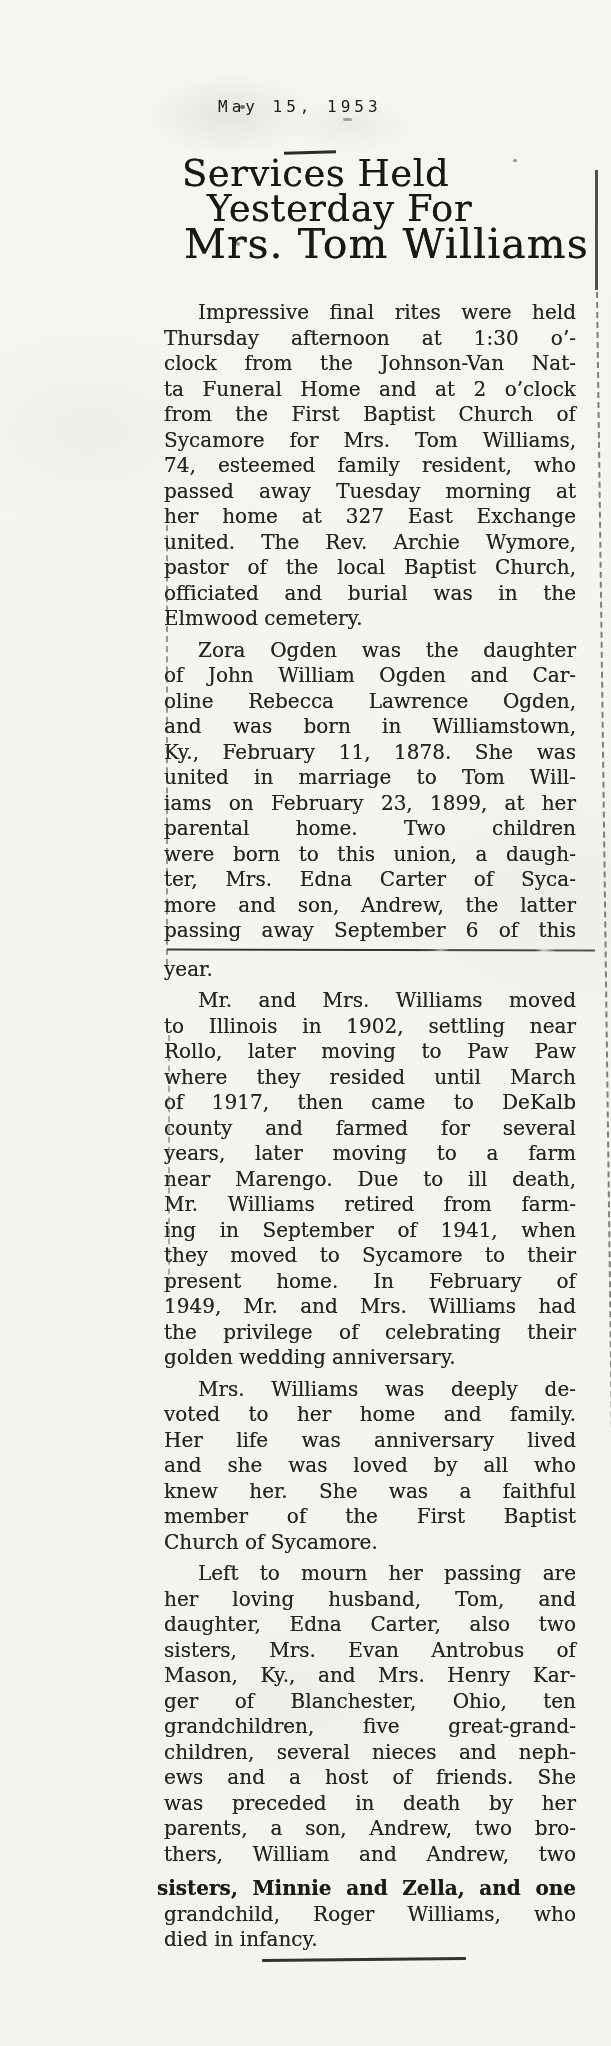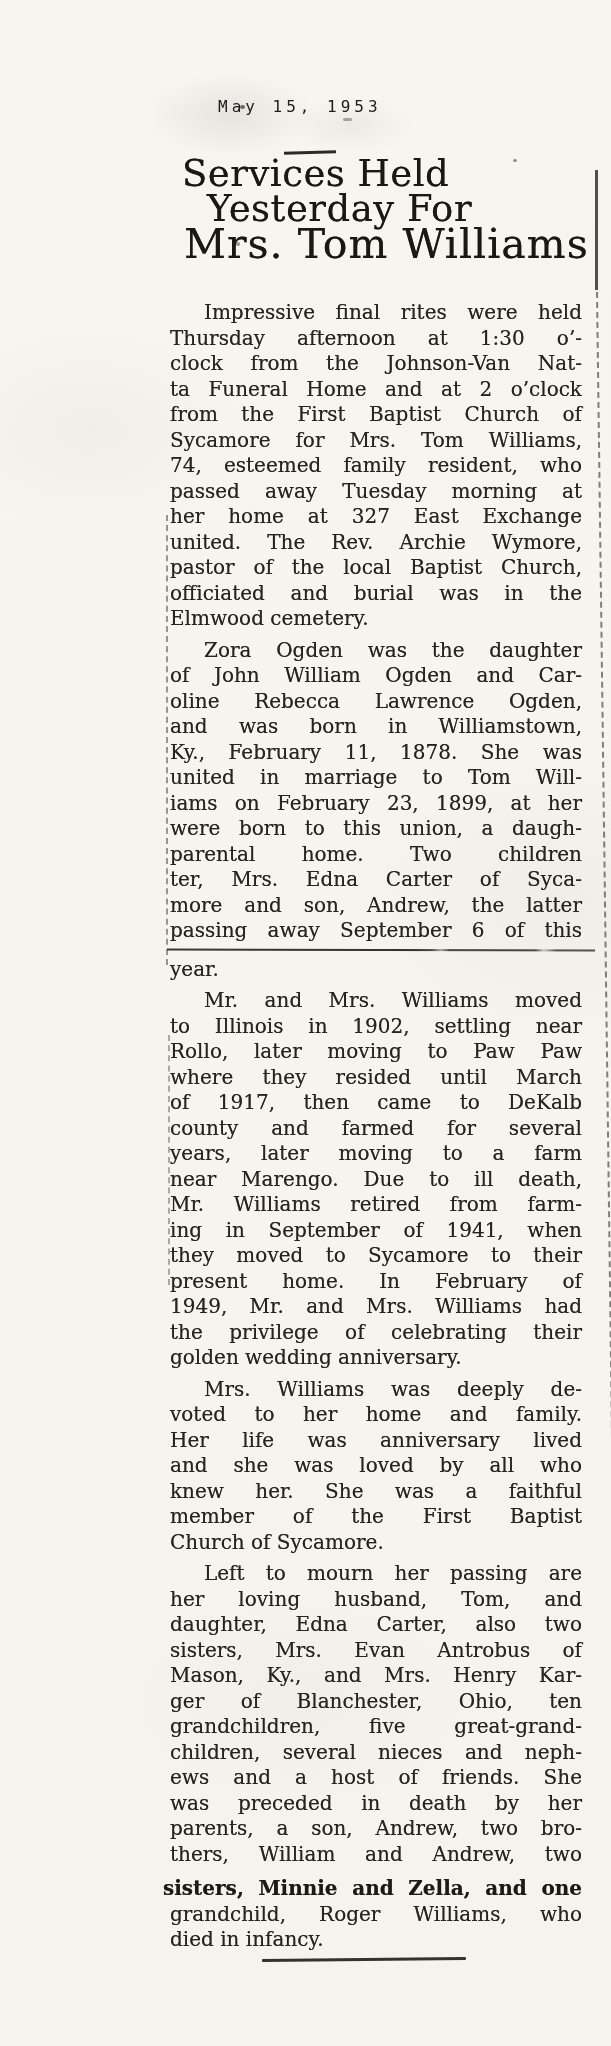--- a/index.html
+++ b/index.html
@@ -56,21 +56,21 @@
     letter-spacing: 0.5px;
     text-shadow: 0 0 0.6px rgba(26,24,19,.8);
   }
   .hl-1 { margin-left: 12px; }
   .hl-2 { margin-left: 37px; }
   .hl-3 { margin-left: 14px; font-size: 41px; line-height: 37px; letter-spacing: 1px; }
 
   
   .article {
     position: absolute;
-    left: 170px;
+    left: 164px;
     top: 300px;
     width: 412px;
     font-size: 20px;
     line-height: 25.5px;
     color: #27241e;
     text-shadow: 0 0 0.5px rgba(39,36,30,.65);
   }
   .para + .para { margin-top: 6px; }
   .line {
     text-align: justify;
@@ -188,22 +188,22 @@
         <div class="line para-end">Elmwood cemetery.</div>
       </div>
       <div class="para">
         <div class="line first">Zora Ogden was the daughter</div>
         <div class="line">of John William Ogden and Car-</div>
         <div class="line">oline Rebecca Lawrence Ogden,</div>
         <div class="line">and was born in Williamstown,</div>
         <div class="line">Ky., February 11, 1878. She was</div>
         <div class="line">united in marriage to Tom Will-</div>
         <div class="line">iams on February 23, 1899, at her</div>
+        <div class="line">parental home. Two children</div>
         <div class="line">were born to this union, a daugh-</div>
-        <div class="line">parental home. Two children</div>
         <div class="line">ter, Mrs. Edna Carter of Syca-</div>
         <div class="line">more and son, Andrew, the latter</div>
         <div class="line">passing away September 6 of this</div>
         <div class="line para-end after-fold">year.</div>
       </div>
       <div class="para">
         <div class="line first">Mr. and Mrs. Williams moved</div>
         <div class="line">to Illinois in 1902, settling near</div>
         <div class="line">Rollo, later moving to Paw Paw</div>
         <div class="line">where they resided until March</div>

